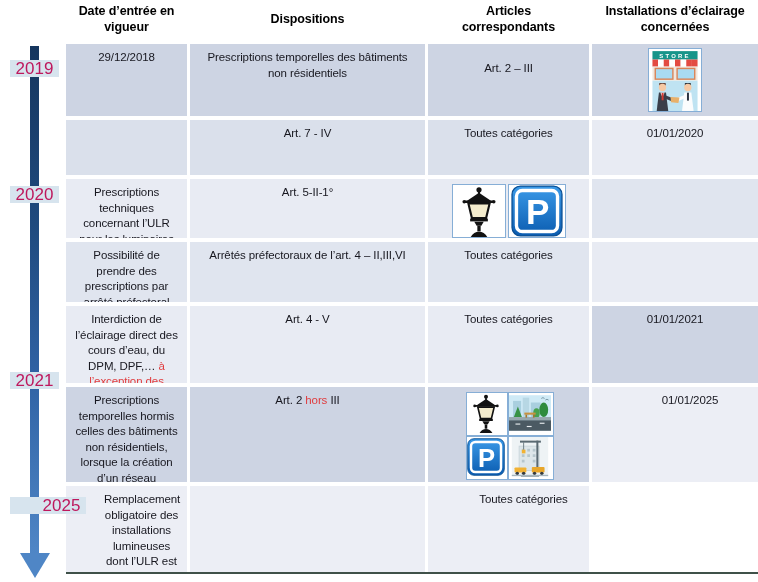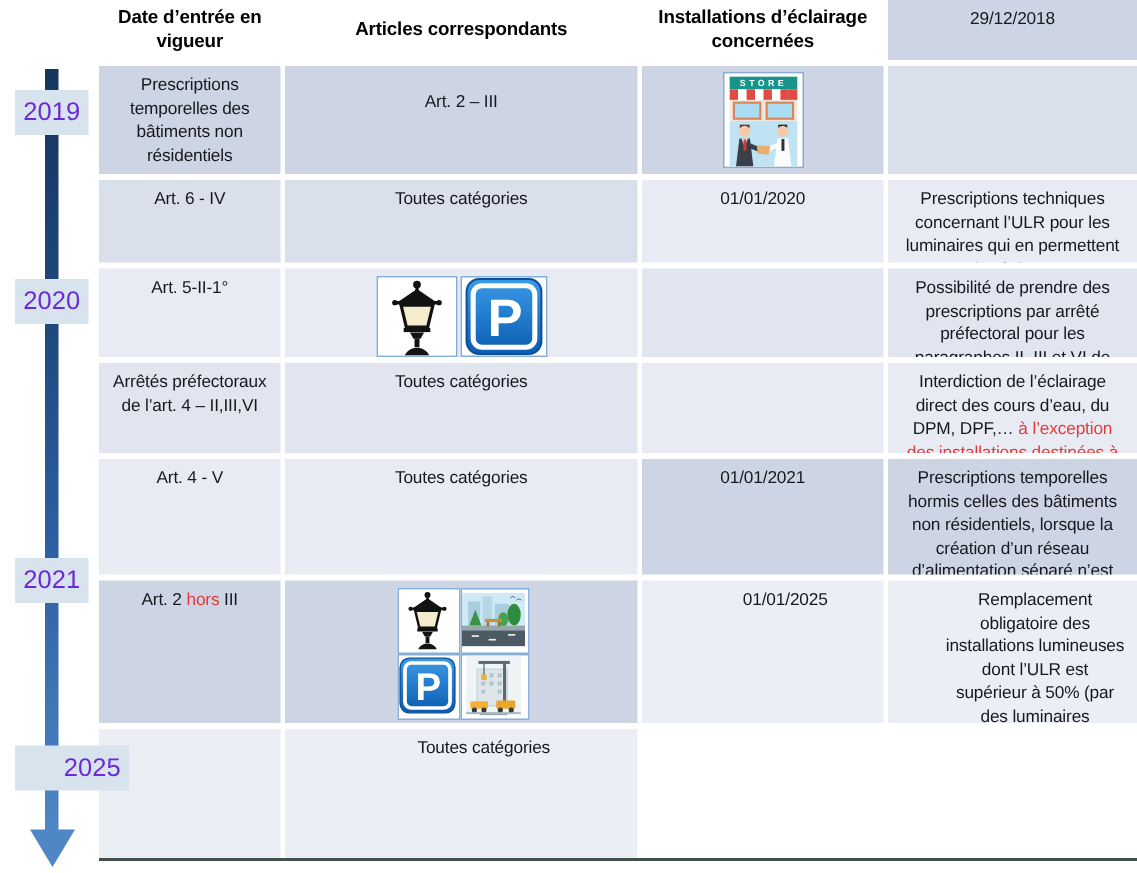--- a/index.html
+++ b/index.html
@@ -5,23 +5,23 @@
   html,body{margin:0;padding:0;background:#fff;}
   #page{position:relative;width:758px;height:582px;background:#fff;overflow:hidden;
         font-family:"Liberation Sans",sans-serif;color:#17171f;}
 
   
   #tl-bar{position:absolute;left:30px;top:46px;width:9px;height:508px;
           background:linear-gradient(180deg,#16365e 0%,#1f4a7e 35%,#2f62a4 65%,#4f86c6 100%);}
   #tl-arrow{position:absolute;left:20px;top:553px;width:0;height:0;
             border-left:15px solid transparent;border-right:15px solid transparent;
             border-top:25px solid #4f86c6;}
-  .year-chip{position:absolute;left:10px;width:49px;height:30px;background:#d7e4ee;
+  .year-chip{position:absolute;left:10px;width:49px;height:17px;background:#d7e4ee;
              display:flex;align-items:center;justify-content:center;
-             font-size:17px;color:#6d28d9;z-index:3;}
+             font-size:17px;color:#be185d;z-index:3;}
   #chip-2019{top:60px;} #chip-2020{top:186px;} #chip-2021{top:372px;} #chip-2025{top:497px;padding-left:27px;}
 
   
   #grid{position:absolute;left:66px;top:0;width:692px;display:grid;
         grid-template-columns:121px 235px 161px 166px;
         grid-template-rows:40px 72px 55px 59px 60px 77px 95px 86px;
         column-gap:3px;row-gap:4px;background:#fff;}
   #bottom-line{position:absolute;left:66px;top:572px;width:692px;height:2px;background:#3f5149;}
 
   .c{font-size:11.5px;line-height:1.35;text-align:center;padding:6px 8px 4px;
@@ -60,20 +60,21 @@
   <div class="year-chip" id="chip-2021">
       <span>2021</span>
     </div>
   <div class="year-chip" id="chip-2025">
       <span>2025</span>
     </div>
 
   <div id="grid">
 
     <div class="c hdr">Date d’entrée en vigueur</div>
+    <div class="c hdr">Dispositions</div>
     <div class="c hdr">Articles correspondants</div>
     <div class="c hdr">Installations d’éclairage concernées</div>
 
     <div class="c band-a">29/12/2018</div>
     <div class="c band-a"><span>Prescriptions temporelles des bâtiments non résidentiels</span></div>
     <div class="c band-a pt16"><span>Art. 2 – III</span></div>
     <div class="c band-a imgcell">
       <div class="imgbox">
         <svg width="52" height="62" viewBox="0 0 36 44">
           <rect width="36" height="44" fill="#ffffff"></rect>
@@ -103,21 +104,21 @@
           <circle cx="27.1" cy="27.3" r="2.6" fill="#f6c9a4"></circle>
           <polygon points="23,44 24.6,30.8 29.6,30.8 31.2,44" fill="#fbfcfd"></polygon>
           <rect x="26.5" y="31" width="1.4" height="5.6" fill="#2b3340"></rect>
           <polygon points="24.4,32.8 18.6,35.2 19.2,37.4 25,35" fill="#fbfcfd"></polygon>
           <polygon points="14.8,34 21.2,34.4 20.4,38.4 15.2,37.8" fill="#e8b06a"></polygon>
         </svg>
       </div>
     </div>
 
     <div class="c band-b"></div>
-    <div class="c band-b"><span>Art. 6 - IV</span></div>
+    <div class="c band-b"><span>Art. 7 - IV</span></div>
     <div class="c band-b">Toutes catégories</div>
 
     <div class="c band-c">01/01/2020</div>
     <div class="c band-c"><span>Prescriptions techniques concernant l’ULR pour les luminaires qui en permettent  le réglage</span></div>
     <div class="c band-c"><span>Art. 5-II-1°</span></div>
     <div class="c band-c imgcell">
       <div class="iconrow">
         <div class="imgbox">
           <svg width="52" height="52" viewBox="0 0 40 44">
             <rect width="40" height="44" fill="#ffffff"></rect>

